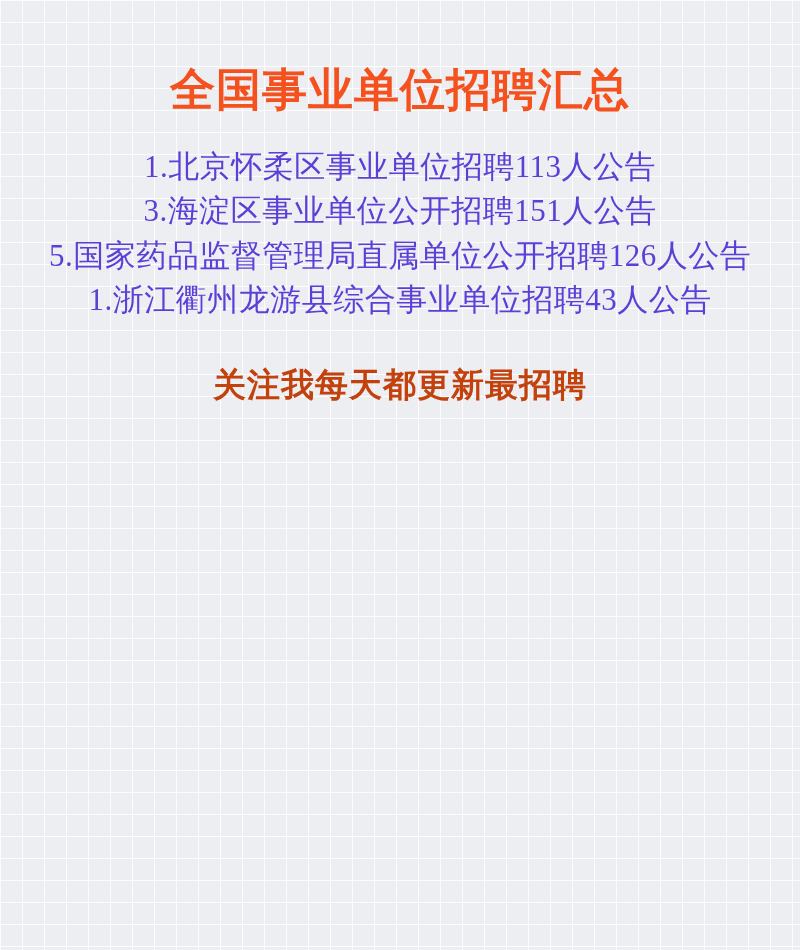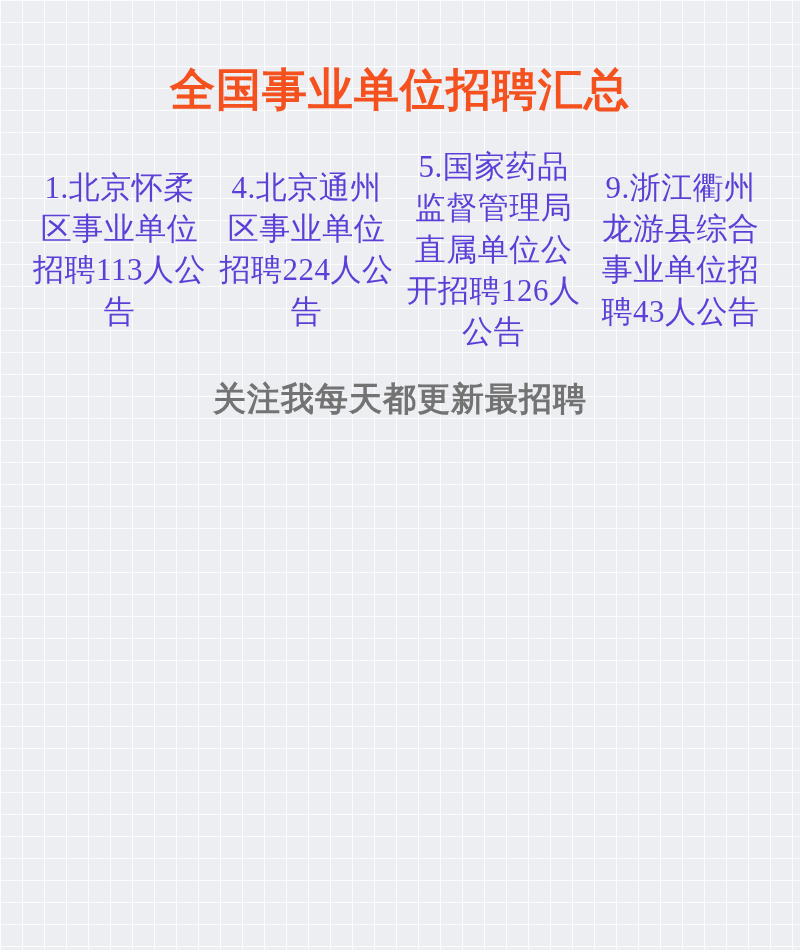--- a/index.html
+++ b/index.html
@@ -31,54 +31,54 @@
     font-size: 45px;
     line-height: 1.25;
     color: #f4511e;
     letter-spacing: 1px;
     text-align: center;
     margin: 16px 0 28px 0;
   }
   .list {
     width: 100%;
     display: flex;
-    flex-direction: row;
+    flex-direction: column;
     align-items: center;
     font-family: Liberation Serif, serif;
   }
   .item {
     width: 736px;
     box-sizing: border-box;
     font-size: 31px;
     line-height: 1.33;
     color: #5b3fd6;
     text-align: center;
     margin: 0 0 3px 0;
     padding: 0 4px;
     letter-spacing: 0.5px;
   }
   .footer {
-    margin-top: 22px;
+    margin-top: 40px;
     font-family: "DejaVu Sans", "Liberation Sans", sans-serif;
     font-weight: bold;
     font-size: 33px;
-    color: #737373;
+    color: #c2410c;
     text-align: center;
     letter-spacing: 1px;
   }
 </style>
 </head>
 <body>
 
 <div class="poster">
 
   <div class="title">全国事业单位招聘汇总</div>
 
   <div class="list">
     <div class="item">1.北京怀柔区事业单位招聘113人公告</div>
-    <div class="item">4.北京通州区事业单位招聘224人公告</div>
+    <div class="item">3.海淀区事业单位公开招聘151人公告</div>
     <div class="item">5.国家药品监督管理局直属单位公开招聘126人公告</div>
-    <div class="item">9.浙江衢州龙游县综合事业单位招聘43人公告</div>
+    <div class="item">1.浙江衢州龙游县综合事业单位招聘43人公告</div>
   </div>
 
   <div class="footer">关注我每天都更新最招聘</div>
 
 </div>
 
 </body></html>

